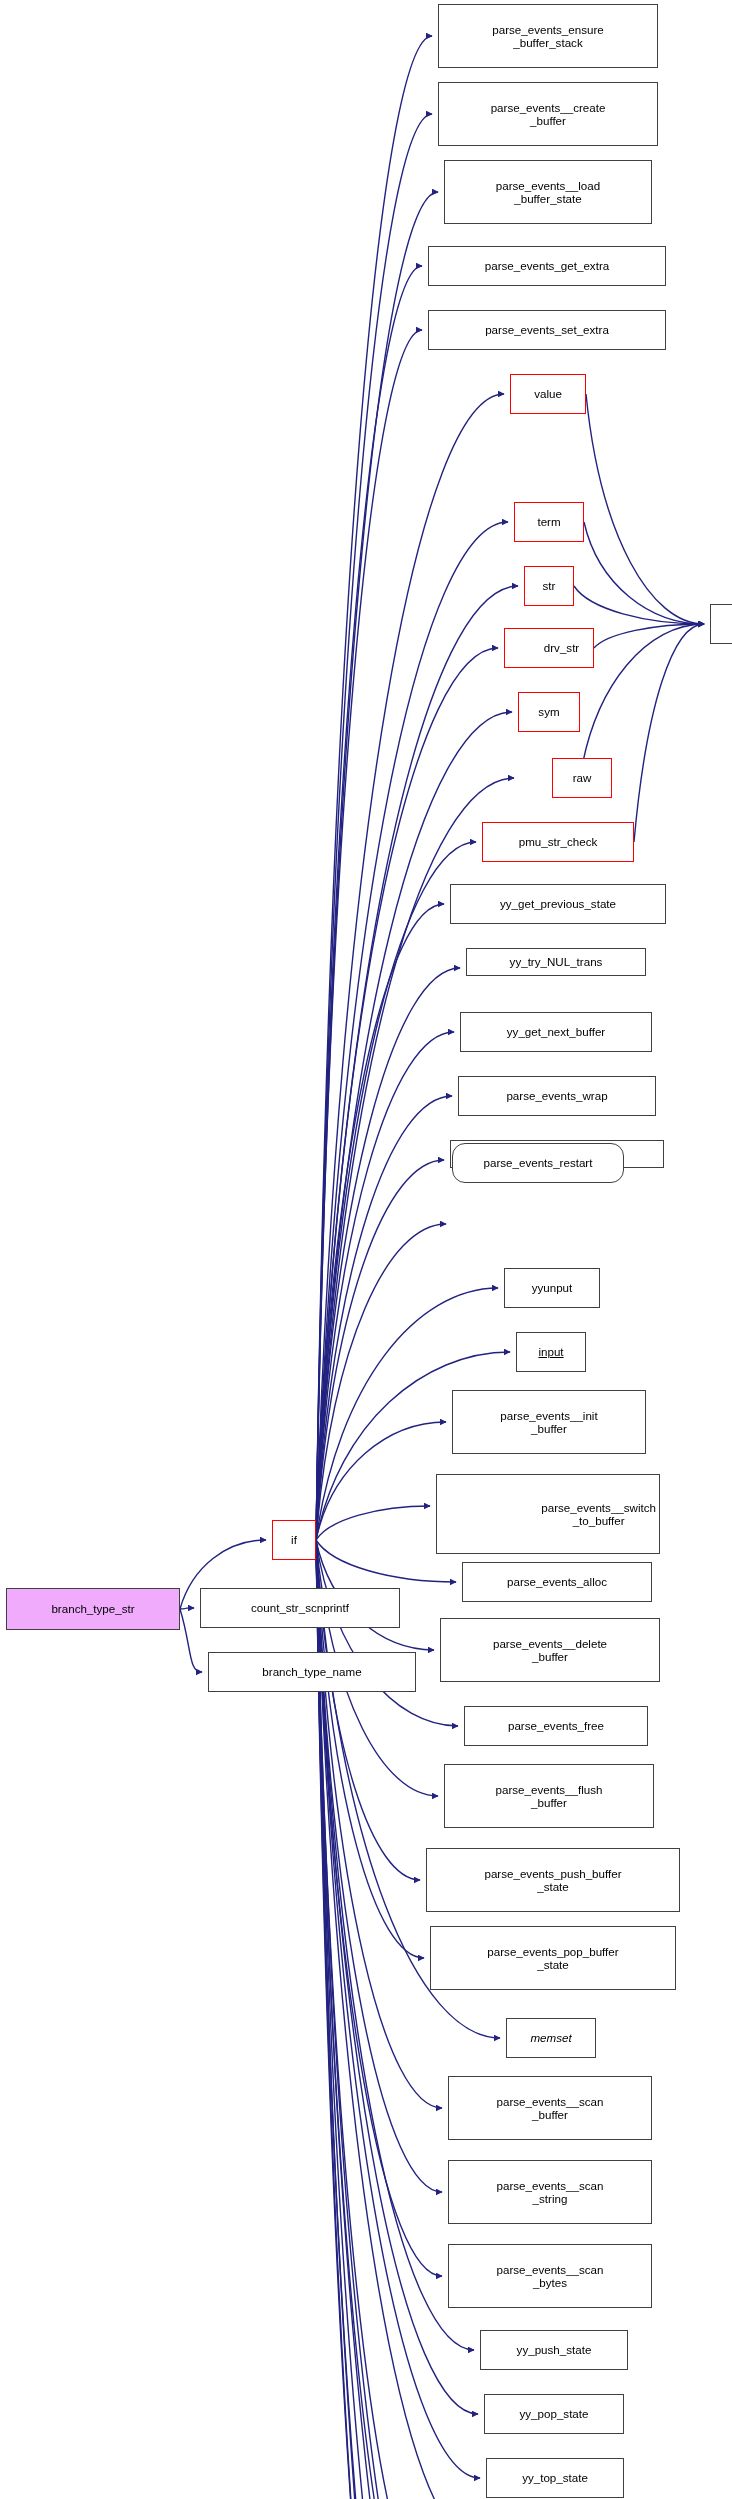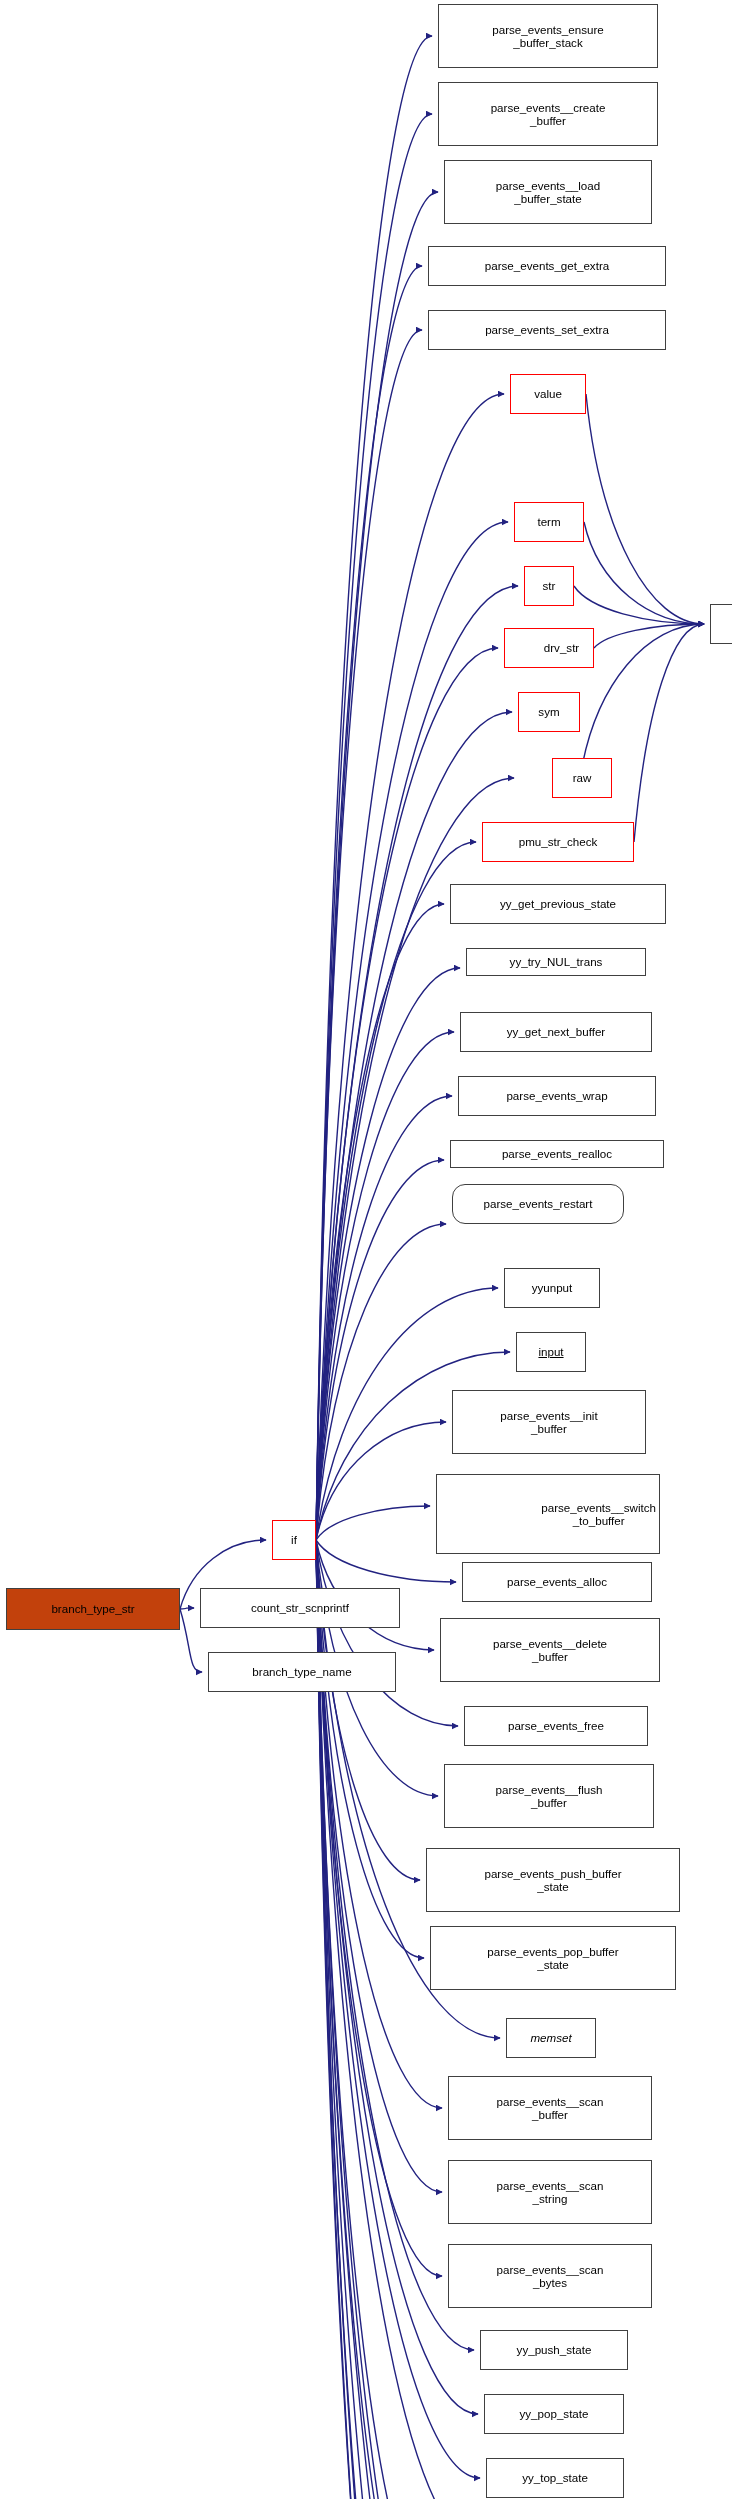--- a/index.html
+++ b/index.html
@@ -40,21 +40,21 @@
     font-size: 11.6px;
     line-height: 13.4px;
     letter-spacing: 0px;
     white-space: pre-line;
     padding: 0 3px;
   }
   .node.red {
     border-color: #ff0000;
   }
   .node.current {
-    background: #c2410c;
+    background: #f0abfc;
     border-color: #404040;
   }
   .node-label {
     display: block;
     white-space: pre-line;
   }
 </style>
 </head>
 <body>
 
@@ -136,21 +136,21 @@
       <div class="node red" style="left: 524px; top: 566px; width: 50px; height: 40px;"><span class="node-label">str</span></div>
       <div class="node red" style="left: 504px; top: 628px; width: 90px; height: 40px; padding-left: 28px;"><span class="node-label">drv_str</span></div>
       <div class="node red" style="left: 518px; top: 692px; width: 62px; height: 40px;"><span class="node-label">sym</span></div>
       <div class="node red" style="left: 520px; top: 758px; width: 60px; height: 40px; margin-left: 32px;"><span class="node-label">raw</span></div>
       <div class="node red" style="left: 482px; top: 822px; width: 152px; height: 40px;"><span class="node-label">pmu_str_check</span></div>
       <div class="node" style="left: 450px; top: 884px; width: 216px; height: 40px;"><span class="node-label">yy_get_previous_state</span></div>
       <div class="node" style="left: 466px; top: 948px; width: 180px; height: 28px;"><span class="node-label">yy_try_NUL_trans</span></div>
       <div class="node" style="left: 460px; top: 1012px; width: 192px; height: 40px;"><span class="node-label">yy_get_next_buffer</span></div>
       <div class="node" style="left: 458px; top: 1076px; width: 198px; height: 40px;"><span class="node-label">parse_events_wrap</span></div>
       <div class="node" style="left: 450px; top: 1140px; width: 214px; height: 28px; align-items: center;"><span class="node-label">parse_events_realloc</span></div>
-      <div class="node" style="left: 452px; top: 1184px; width: 172px; height: 40px; border-radius: 13px;"><span class="node-label">parse_events_restart</span></div>
+      <div class="node" style="left: 452px; top: 1143px; width: 172px; height: 40px; border-radius: 13px;"><span class="node-label">parse_events_restart</span></div>
       <div class="node" style="left: 504px; top: 1268px; width: 96px; height: 40px;"><span class="node-label">yyunput</span></div>
       <div class="node" style="left: 516px; top: 1332px; width: 70px; height: 40px; text-decoration: underline;"><span class="node-label">input</span></div>
       <div class="node" style="left: 452px; top: 1390px; width: 194px; height: 64px;"><span class="node-label">parse_events__init
 _buffer</span></div>
       <div class="node" style="left: 436px; top: 1474px; width: 224px; height: 80px; justify-content: flex-end;"><span class="node-label">parse_events__switch
 _to_buffer</span></div>
       <div class="node" style="left: 462px; top: 1562px; width: 190px; height: 40px;"><span class="node-label">parse_events_alloc</span></div>
       <div class="node" style="left: 440px; top: 1618px; width: 220px; height: 64px;"><span class="node-label">parse_events__delete
 _buffer</span></div>
       <div class="node" style="left: 464px; top: 1706px; width: 184px; height: 40px;"><span class="node-label">parse_events_free</span></div>
@@ -167,15 +167,15 @@
 _string</span></div>
       <div class="node" style="left: 448px; top: 2244px; width: 204px; height: 64px;"><span class="node-label">parse_events__scan
 _bytes</span></div>
       <div class="node" style="left: 480px; top: 2330px; width: 148px; height: 40px;"><span class="node-label">yy_push_state</span></div>
       <div class="node" style="left: 484px; top: 2394px; width: 140px; height: 40px;"><span class="node-label">yy_pop_state</span></div>
       <div class="node" style="left: 486px; top: 2458px; width: 138px; height: 40px;"><span class="node-label">yy_top_state</span></div>
       <div class="node" style="left: 710px; top: 604px; width: 224px; height: 40px;"></div>
       <div class="node red" style="left: 272px; top: 1520px; width: 44px; height: 40px;"><span class="node-label">if</span></div>
       <div class="node current" style="left: 6px; top: 1588px; width: 174px; height: 42px;"><span class="node-label">branch_type_str</span></div>
       <div class="node" style="left: 200px; top: 1588px; width: 200px; height: 40px;"><span class="node-label">count_str_scnprintf</span></div>
-      <div class="node" style="left: 208px; top: 1652px; width: 188px; height: 40px;"><span class="node-label">branch_type_name</span></div>
+      <div class="node" style="left: 208px; top: 1652px; width: 208px; height: 40px;"><span class="node-label">branch_type_name</span></div>
     </div>
 </div>
 
 </body></html>

